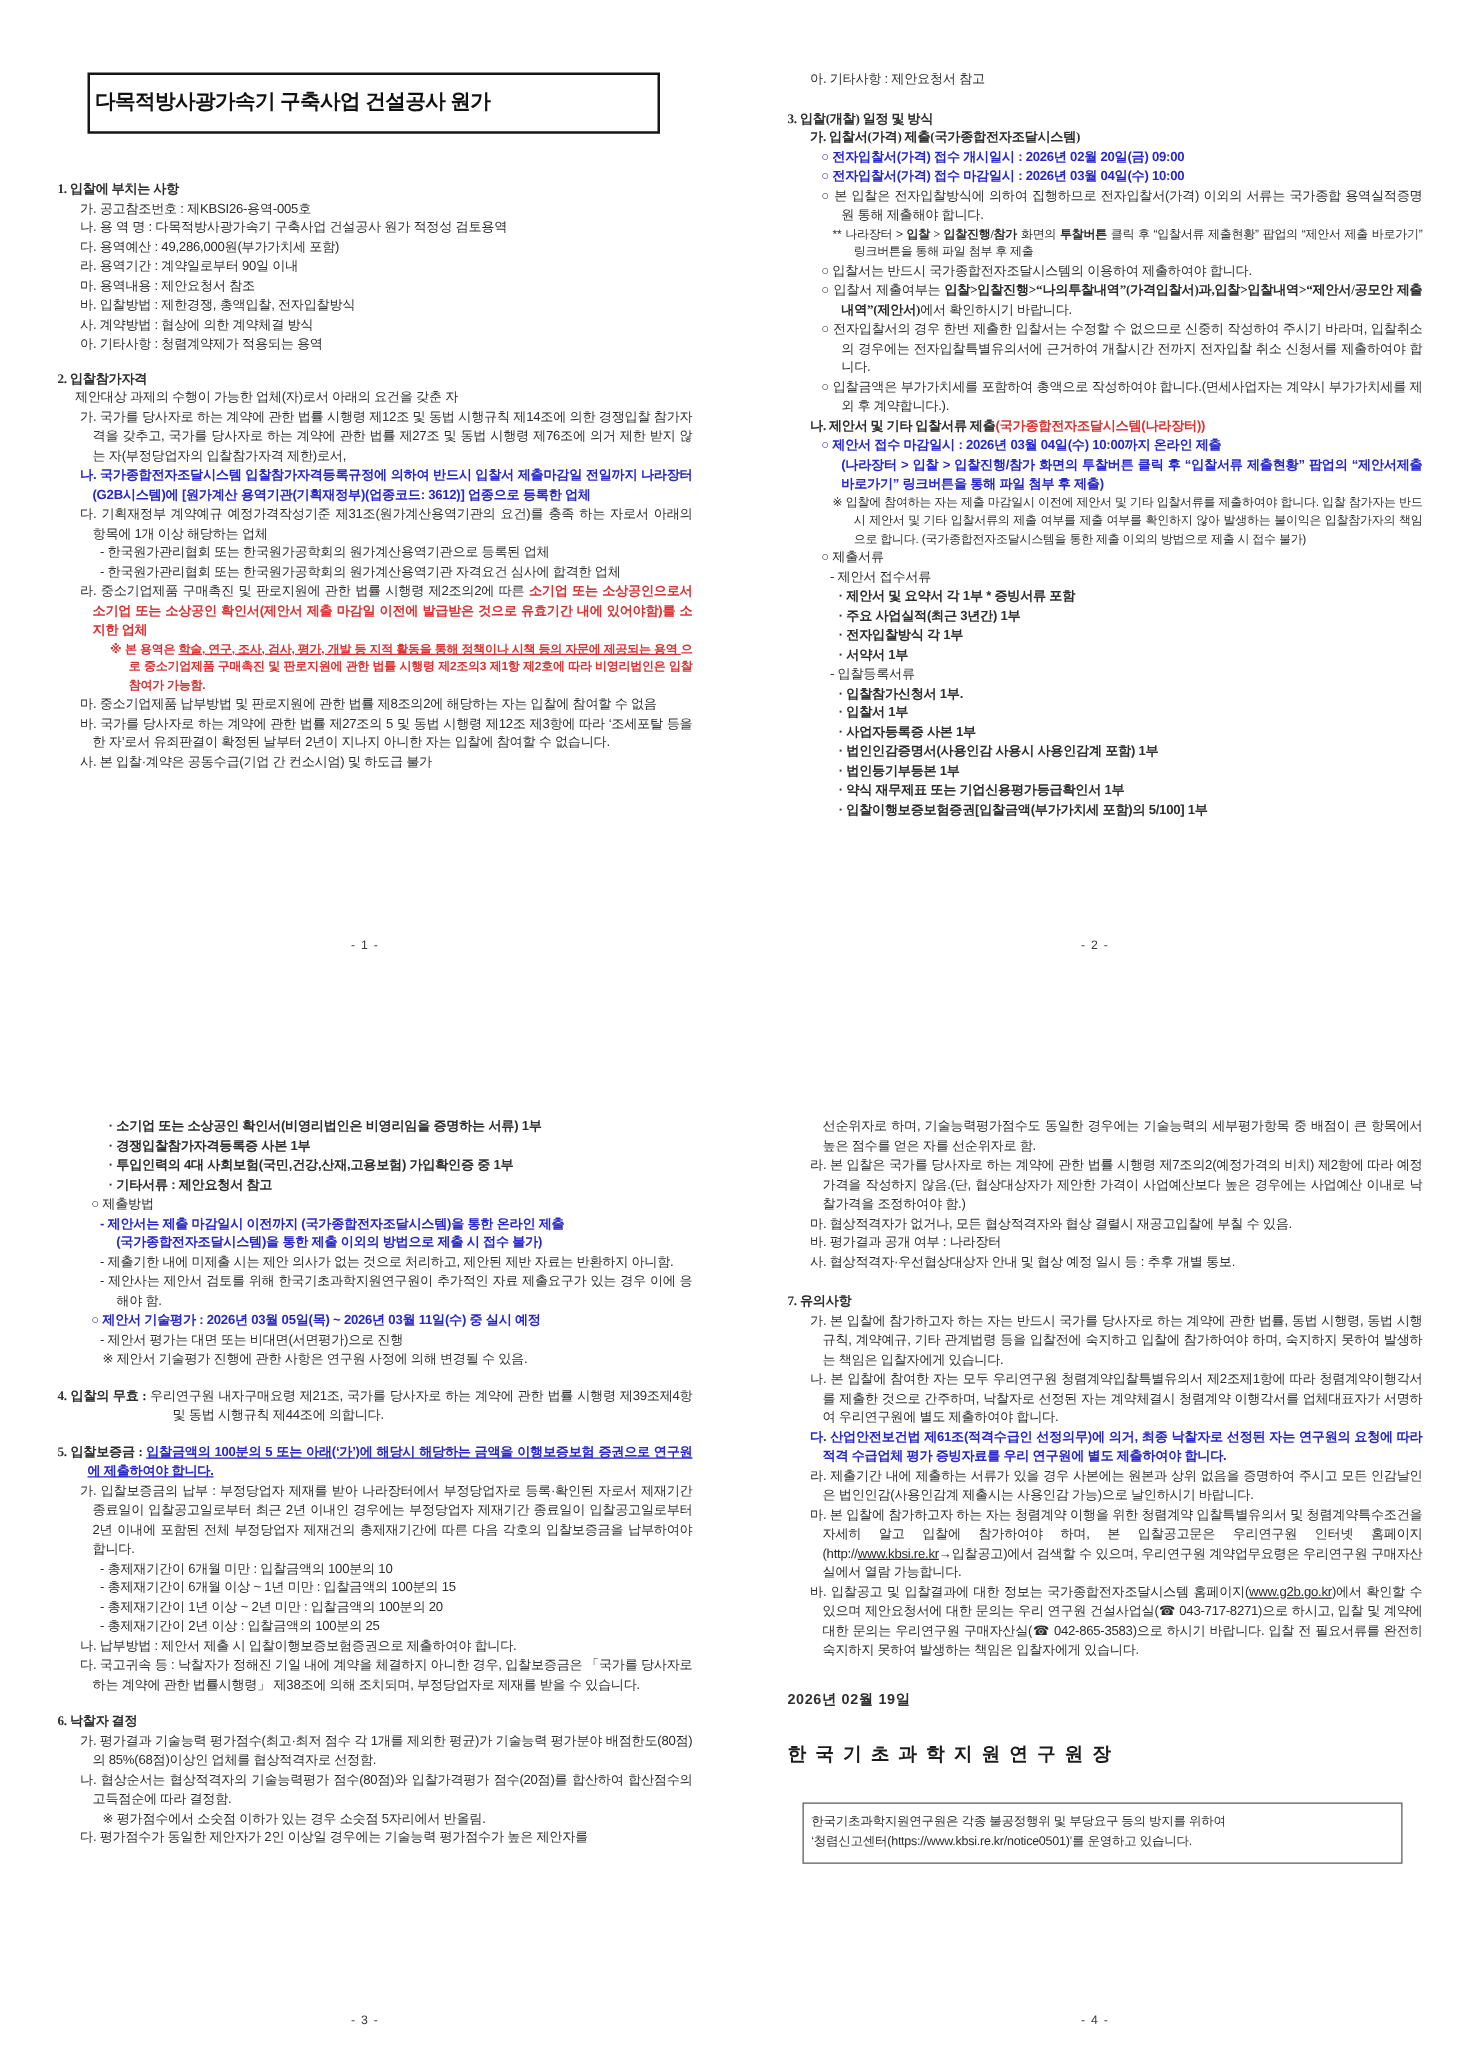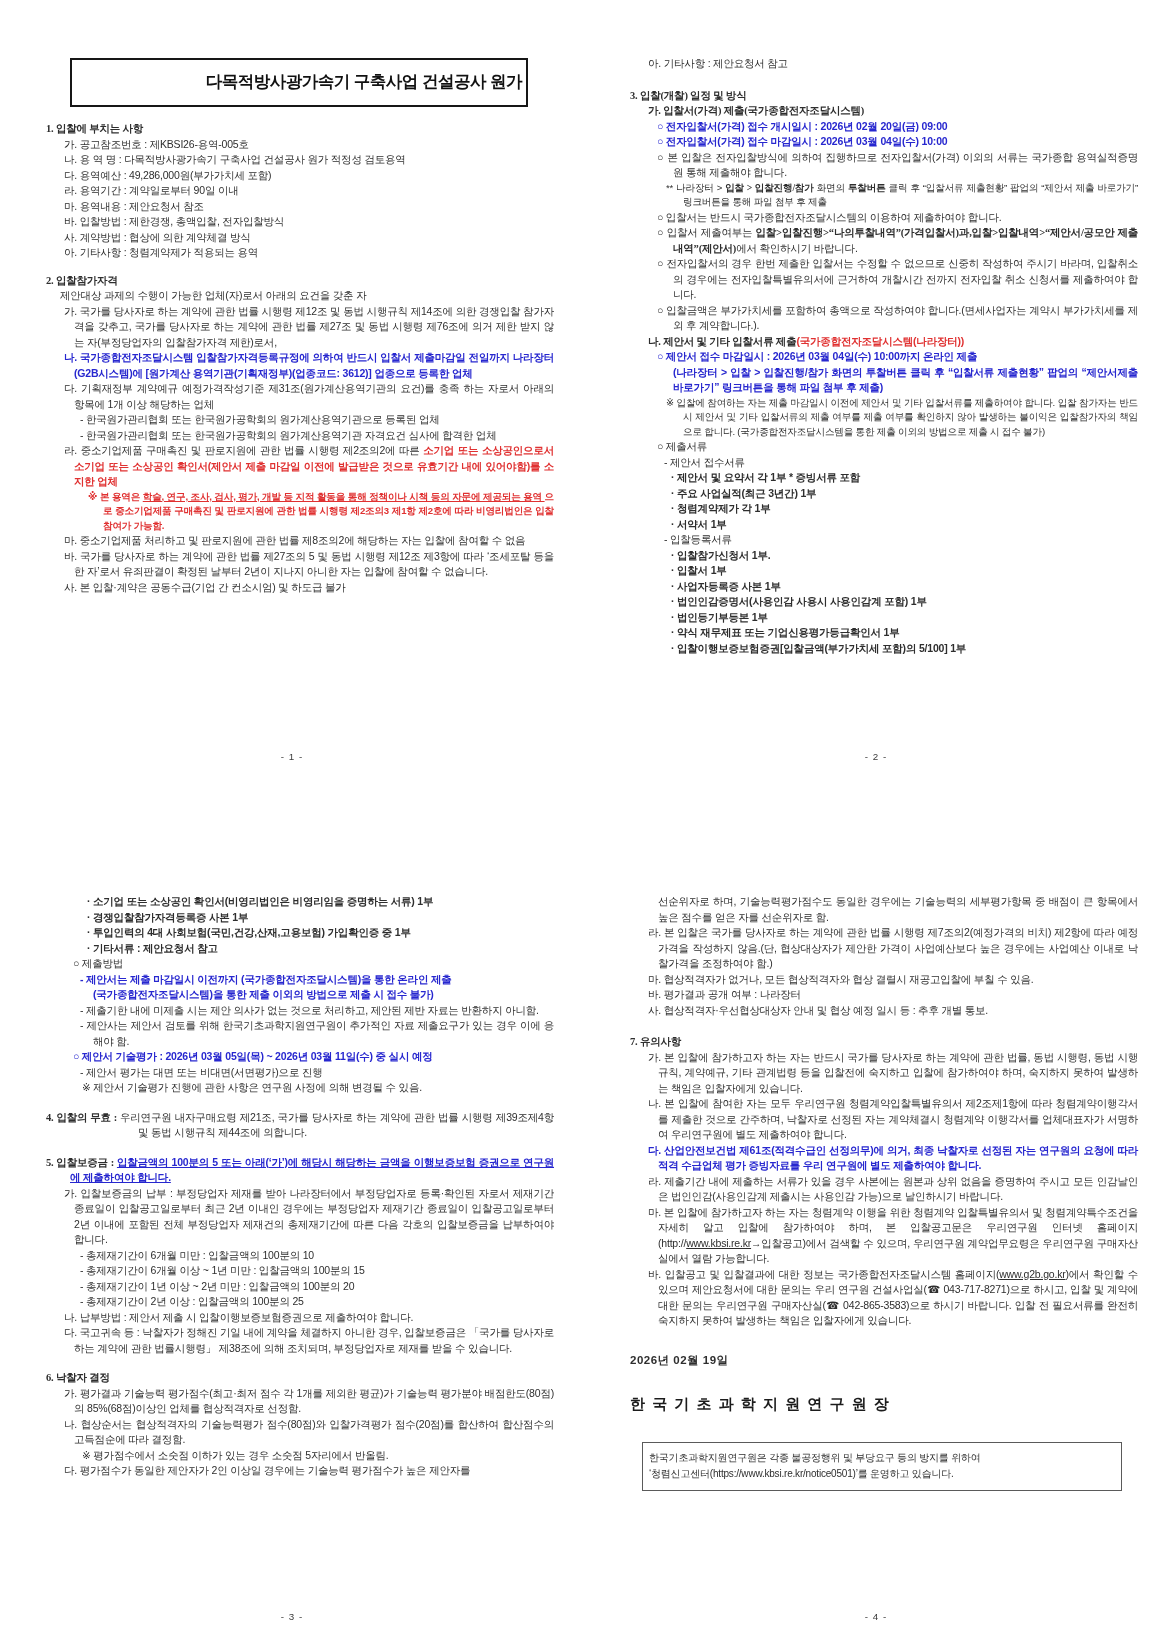--- a/index.html
+++ b/index.html
@@ -51,23 +51,23 @@
   .blk{display:block;}
   .noticebox{
     border:1px solid #5a5a5a;
     margin:0 16px 0 12px;
     padding:7px 6px 8px;
     text-indent:0;
     font-size:10px;line-height:16px;
   }
   .titlebox{
     border:2px solid #161616;
-    margin:2px 26px 10px 24px;
+    margin:2px 26px 33px 24px;
     padding:7px 4px 9px;
-    text-align:right;
+    text-align:left;
     font-weight:bold;
     font-size:16.5px;
     line-height:29px;
     letter-spacing:-0.5px;
     color:#111;
   }
   .pageno{
     position:absolute;left:0;right:0;
     text-align:center;
     font-size:9.8px;color:#3a3a3a;
@@ -99,21 +99,21 @@
         <div style="height: 12px;"></div>
         <div class="line b"><span>2. 입찰참가자격</span></div>
         <div class="line cont"><span>제안대상 과제의 수행이 가능한 업체(자)로서 아래의 요건을 갖춘 자</span></div>
         <div class="line g1"><span>가. 국가를 당사자로 하는 계약에 관한 법률 시행령 제12조 및 동법 시행규칙 제14조에 의한 경쟁입찰 참가자격을 갖추고, 국가를 당사자로 하는 계약에 관한 법률 제27조 및 동법 시행령 제76조에 의거 제한 받지 않는 자(부정당업자의 입찰참가자격 제한)로서,</span></div>
         <div class="line g1 blue"><span>나. 국가종합전자조달시스템 입찰참가자격등록규정에 의하여 반드시 입찰서 제출마감일 전일까지 나라장터(G2B시스템)에 [원가계산 용역기관(기획재정부)(업종코드: 3612)] 업종으로 등록한 업체</span></div>
         <div class="line g1"><span>다. 기획재정부 계약예규 예정가격작성기준 제31조(원가계산용역기관의 요건)를 충족 하는 자로서 아래의 항목에 1개 이상 해당하는 업체</span></div>
         <div class="line g3"><span>- 한국원가관리협회 또는 한국원가공학회의 원가계산용역기관으로 등록된 업체</span></div>
         <div class="line g3"><span>- 한국원가관리협회 또는 한국원가공학회의 원가계산용역기관 자격요건 심사에 합격한 업체</span></div>
         <div class="line g1"><span>라. 중소기업제품 구매촉진 및 판로지원에 관한 법률 시행령 제2조의2에 따른 </span><span class="red">소기업 또는 소상공인으로서 소기업 또는 소상공인 확인서(제안서 제출 마감일 이전에 발급받은 것으로 유효기간 내에 있어야함)를 소지한 업체</span></div>
         <div class="line note sm"><span class="red">※ 본 용역은 </span><span class="red u">학술, 연구, 조사, 검사, 평가, 개발 등 지적 활동을 통해 정책이나 시책 등의 자문에 제공되는 용역 </span><span class="red">으로 중소기업제품 구매촉진 및 판로지원에 관한 법률 시행령 제2조의3 제1항 제2호에 따라 비영리법인은 입찰참여가 가능함.</span></div>
-        <div class="line g1"><span>마. 중소기업제품 처리하고 및 판로지원에 관한 법률 제8조의2에 해당하는 자는 입찰에 참여할 수 없음</span></div>
+        <div class="line g1"><span>마. 중소기업제품 납부방법 및 판로지원에 관한 법률 제8조의2에 해당하는 자는 입찰에 참여할 수 없음</span></div>
         <div class="line g1"><span>바. 국가를 당사자로 하는 계약에 관한 법률 제27조의 5 및 동법 시행령 제12조 제3항에 따라 ‘조세포탈 등을 한 자’로서 유죄판결이 확정된 날부터 2년이 지나지 아니한 자는 입찰에 참여할 수 없습니다.</span></div>
         <div class="line g1"><span>사. 본 입찰·계약은 공동수급(기업 간 컨소시엄) 및 하도급 불가</span></div>
       </div>
     <div class="pageno">- 1 -</div>
   </section>
 
   <section class="page top">
     <div>
         <div class="line g1"><span>아. 기타사항 : 제안요청서 참고</span></div>
         <div style="height: 16px;"></div>
@@ -128,21 +128,21 @@
         <div class="line g2"><span>○ 전자입찰서의 경우 한번 제출한 입찰서는 수정할 수 없으므로 신중히 작성하여 주시기 바라며, 입찰취소의 경우에는 전자입찰특별유의서에 근거하여 개찰시간 전까지 전자입찰 취소 신청서를 제출하여야 합니다.</span></div>
         <div class="line g2"><span>○ 입찰금액은 부가가치세를 포함하여 총액으로 작성하여야 합니다.(면세사업자는 계약시 부가가치세를 제외 후 계약합니다.).</span></div>
         <div class="line g1"><span class="b">나. 제안서 및 기타 입찰서류 제출</span><span class="red">(국가종합전자조달시스템(나라장터))</span></div>
         <div class="line g2 blue"><span>○ 제안서 접수 마감일시 : 2026년 03월 04일(수) 10:00까지 온라인 제출</span></div>
         <div class="line blue" style="padding-left: 43px;"><span>(나라장터 &gt; 입찰 &gt; 입찰진행/참가 화면의 투찰버튼 클릭 후 “입찰서류 제출현황” 팝업의 “제안서제출 바로가기” 링크버튼을 통해 파일 첨부 후 제출)</span></div>
         <div class="line star sm"><span>※ 입찰에 참여하는 자는 제출 마감일시 이전에 제안서 및 기타 입찰서류를 제출하여야 합니다. 입찰 참가자는 반드시 제안서 및 기타 입찰서류의 제출 여부를 제출 여부를 확인하지 않아 발생하는 불이익은 입찰참가자의 책임으로 합니다. (국가종합전자조달시스템을 통한 제출 이외의 방법으로 제출 시 접수 불가)</span></div>
         <div class="line g2"><span>○ 제출서류</span></div>
         <div class="line g3"><span>- 제안서 접수서류</span></div>
         <div class="line g4"><span>· 제안서 및 요약서 각 1부 * 증빙서류 포함</span></div>
         <div class="line g4"><span>· 주요 사업실적(최근 3년간) 1부</span></div>
-        <div class="line g4"><span>· 청렴계약제가 각 1부</span></div>
+        <div class="line g4"><span>· 전자입찰방식 각 1부</span></div>
         <div class="line g4"><span>· 서약서 1부</span></div>
         <div class="line g3"><span>- 입찰등록서류</span></div>
         <div class="line g4"><span>· 입찰참가신청서 1부.</span></div>
         <div class="line g4"><span>· 입찰서 1부</span></div>
         <div class="line g4"><span>· 사업자등록증 사본 1부</span></div>
         <div class="line g4"><span>· 법인인감증명서(사용인감 사용시 사용인감계 포함) 1부</span></div>
         <div class="line g4"><span>· 법인등기부등본 1부</span></div>
         <div class="line g4"><span>· 약식 재무제표 또는 기업신용평가등급확인서 1부</span></div>
         <div class="line g4"><span>· 입찰이행보증보험증권[입찰금액(부가가치세 포함)의 5/100] 1부</span></div>
       </div>

